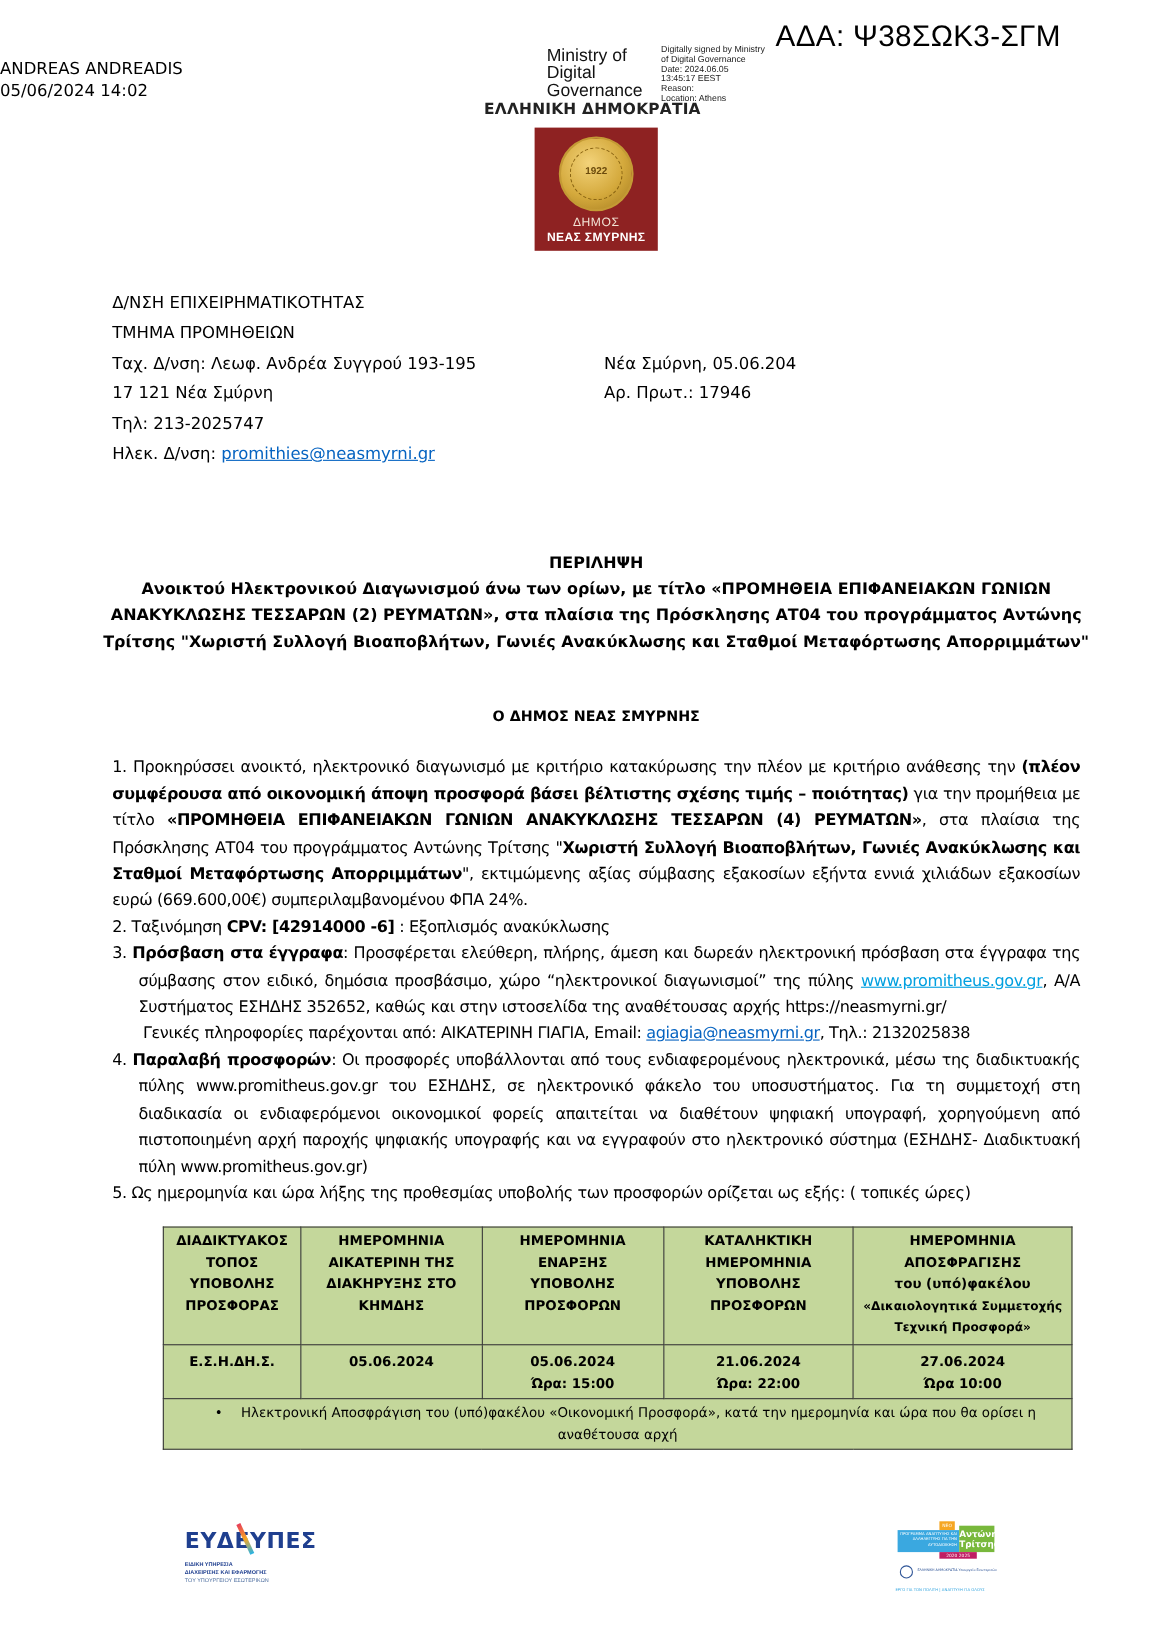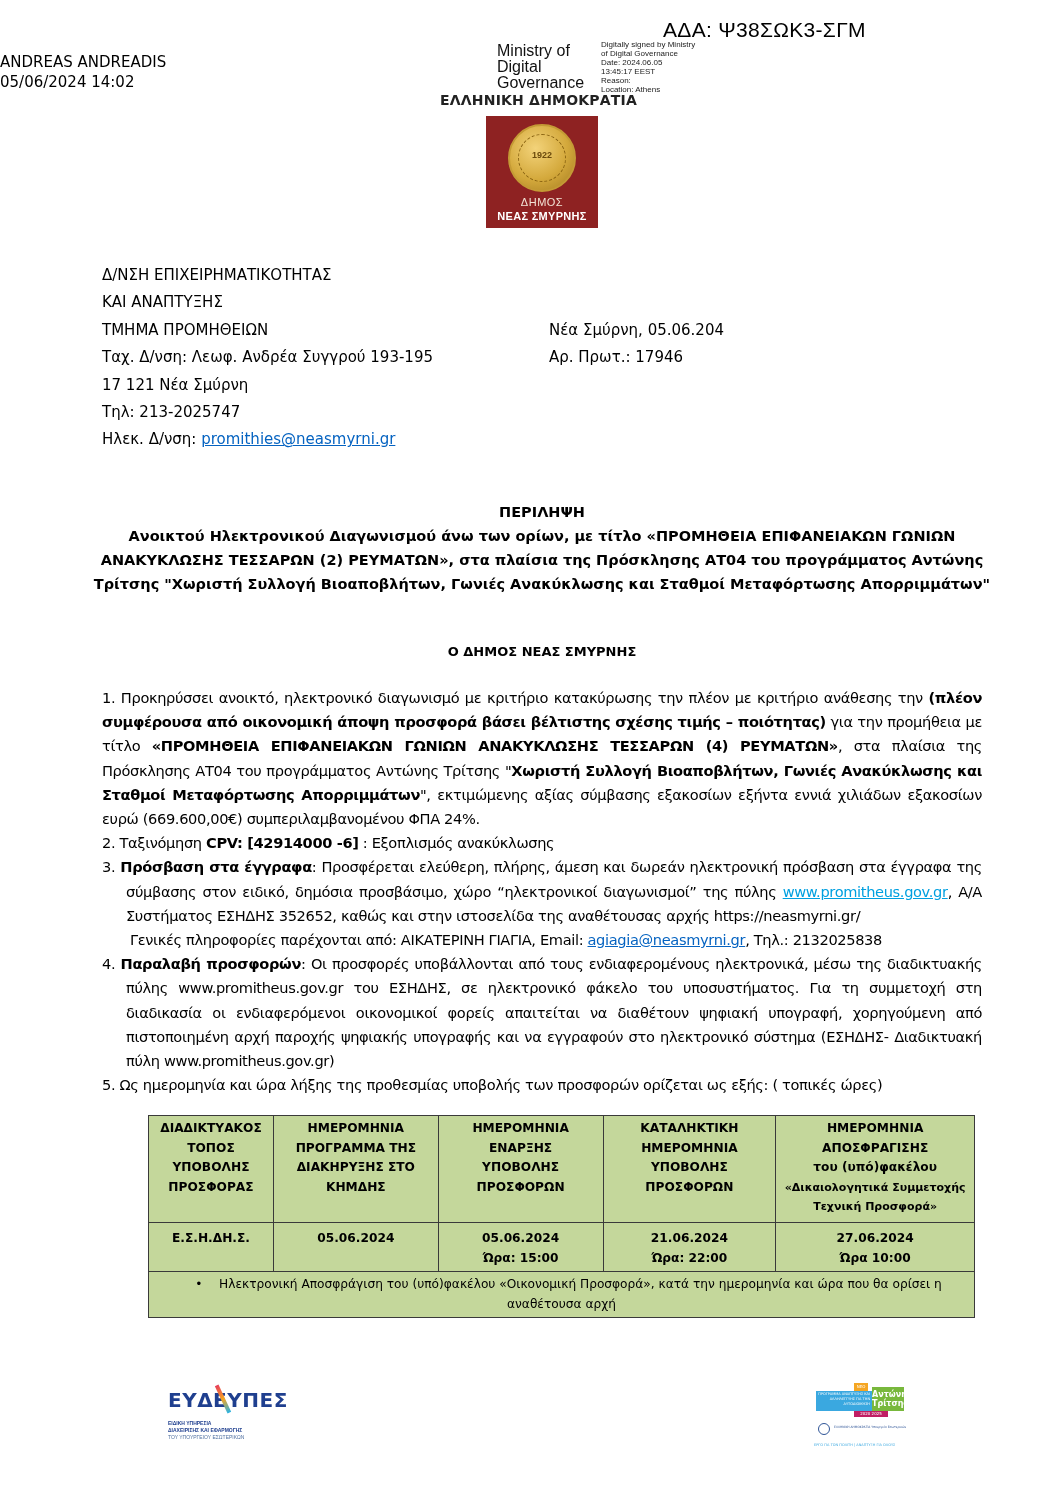--- a/index.html
+++ b/index.html
@@ -1,20 +1,20 @@
 <!DOCTYPE html>
 <html><head>
 <meta charset="utf-8">
 <style>
   * { box-sizing: border-box; margin: 0; padding: 0; }
   html, body { width: 1058px; height: 1497px; background: #ffffff; }
   body { position: relative; font-family: "Liberation Sans", sans-serif; color: #000; overflow: hidden; }
 
   .sig-stamp { position: absolute; left: 0; top: 52px; font-family: "DejaVu Sans", sans-serif; font-size: 15px; line-height: 20px; color: #000; }
-  .ada { position: absolute; left: 663px; top: 18px; font-size: 21px; color: #000; letter-spacing: 0.3px; }
+  .ada { position: absolute; left: 705px; top: 18px; font-size: 27px; color: #000; letter-spacing: 0.3px; }
 
   .ministry { position: absolute; left: 497px; top: 43px; font-size: 16px; line-height: 16px; color: #111; }
   .ministry div { white-space: nowrap; }
   .digisig { position: absolute; left: 601px; top: 40px; font-size: 8px; line-height: 9px; color: #222; }
   .republic { position: absolute; left: 440px; top: 92px; font-family: "DejaVu Sans", sans-serif; font-size: 14px; font-weight: bold; letter-spacing: 0.2px; color: #222; }
 
   .logo { position: absolute; left: 486px; top: 116px; width: 112px; height: 112px; background: #8e2222; }
   .logo .coin { position: absolute; left: 22px; top: 8px; width: 68px; height: 68px; border-radius: 50%;
     background: radial-gradient(circle at 40% 35%, #f3d37a 0%, #d4a93c 55%, #a37a1f 100%); border: 2px solid #c49a35; }
   .logo .coin-inner { position: absolute; left: 8px; top: 8px; width: 48px; height: 48px; border-radius: 50%; border: 1px dashed #8a6412; }
@@ -89,21 +89,20 @@
   <div class="coin">
     <div class="coin-inner"></div>
     <div class="coin-year">1922</div>
   </div>
   <div class="l1">ΔΗΜΟΣ</div>
   <div class="l2">ΝΕΑΣ ΣΜΥΡΝΗΣ</div>
 </div>
 
 <div class="sender">
   <div>Δ/ΝΣΗ ΕΠΙΧΕΙΡΗΜΑΤΙΚΟΤΗΤΑΣ</div>
-  <div>ΚΑΙ ΑΝΑΠΤΥΞΗΣ</div>
   <div>ΤΜΗΜΑ ΠΡΟΜΗΘΕΙΩΝ</div>
   <div>Ταχ. Δ/νση: Λεωφ. Ανδρέα Συγγρού 193-195</div>
   <div>17 121  Νέα Σμύρνη</div>
   <div>Τηλ: 213-2025747</div>
   <div><span>Ηλεκ. Δ/νση: </span><a class="link" href="#">promithies@neasmyrni.gr</a></div>
 </div>
 <div class="sender-right">
   <div>Νέα Σμύρνη, 05.06.204</div>
   <div>Αρ. Πρωτ.:  17946</div>
 </div>
@@ -134,21 +133,21 @@
   <tbody>
       <tr class="head">
     <td>
       <div>ΔΙΑΔΙΚΤΥΑΚΟΣ</div>
           <div>ΤΟΠΟΣ</div>
           <div>ΥΠΟΒΟΛΗΣ</div>
           <div>ΠΡΟΣΦΟΡΑΣ</div>
     </td>
     <td>
       <div>ΗΜΕΡΟΜΗΝΙΑ</div>
-          <div>ΠΡΟΓΡΑΜΜΑ ΤΗΣ</div>
+          <div>ΑΙΚΑΤΕΡΙΝΗ ΤΗΣ</div>
           <div>ΔΙΑΚΗΡΥΞΗΣ ΣΤΟ</div>
           <div>ΚΗΜΔΗΣ</div>
     </td>
     <td>
       <div>ΗΜΕΡΟΜΗΝΙΑ</div>
           <div>ΕΝΑΡΞΗΣ</div>
           <div>ΥΠΟΒΟΛΗΣ</div>
           <div>ΠΡΟΣΦΟΡΩΝ</div>
     </td>
     <td>

